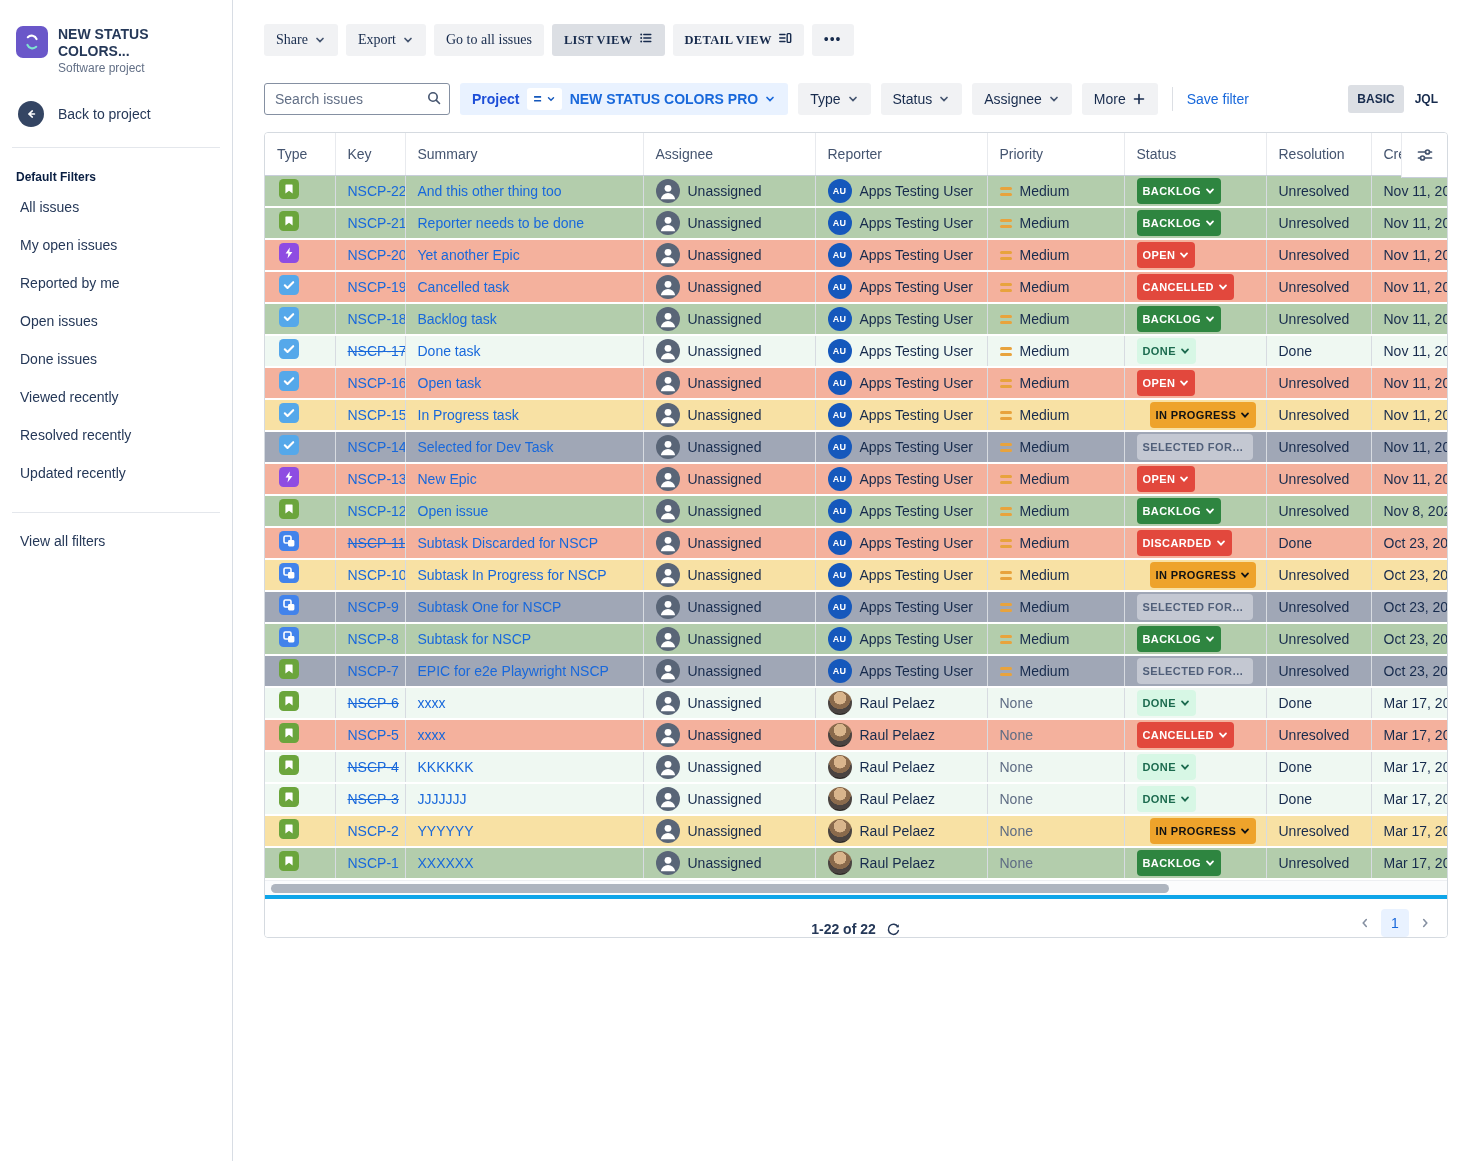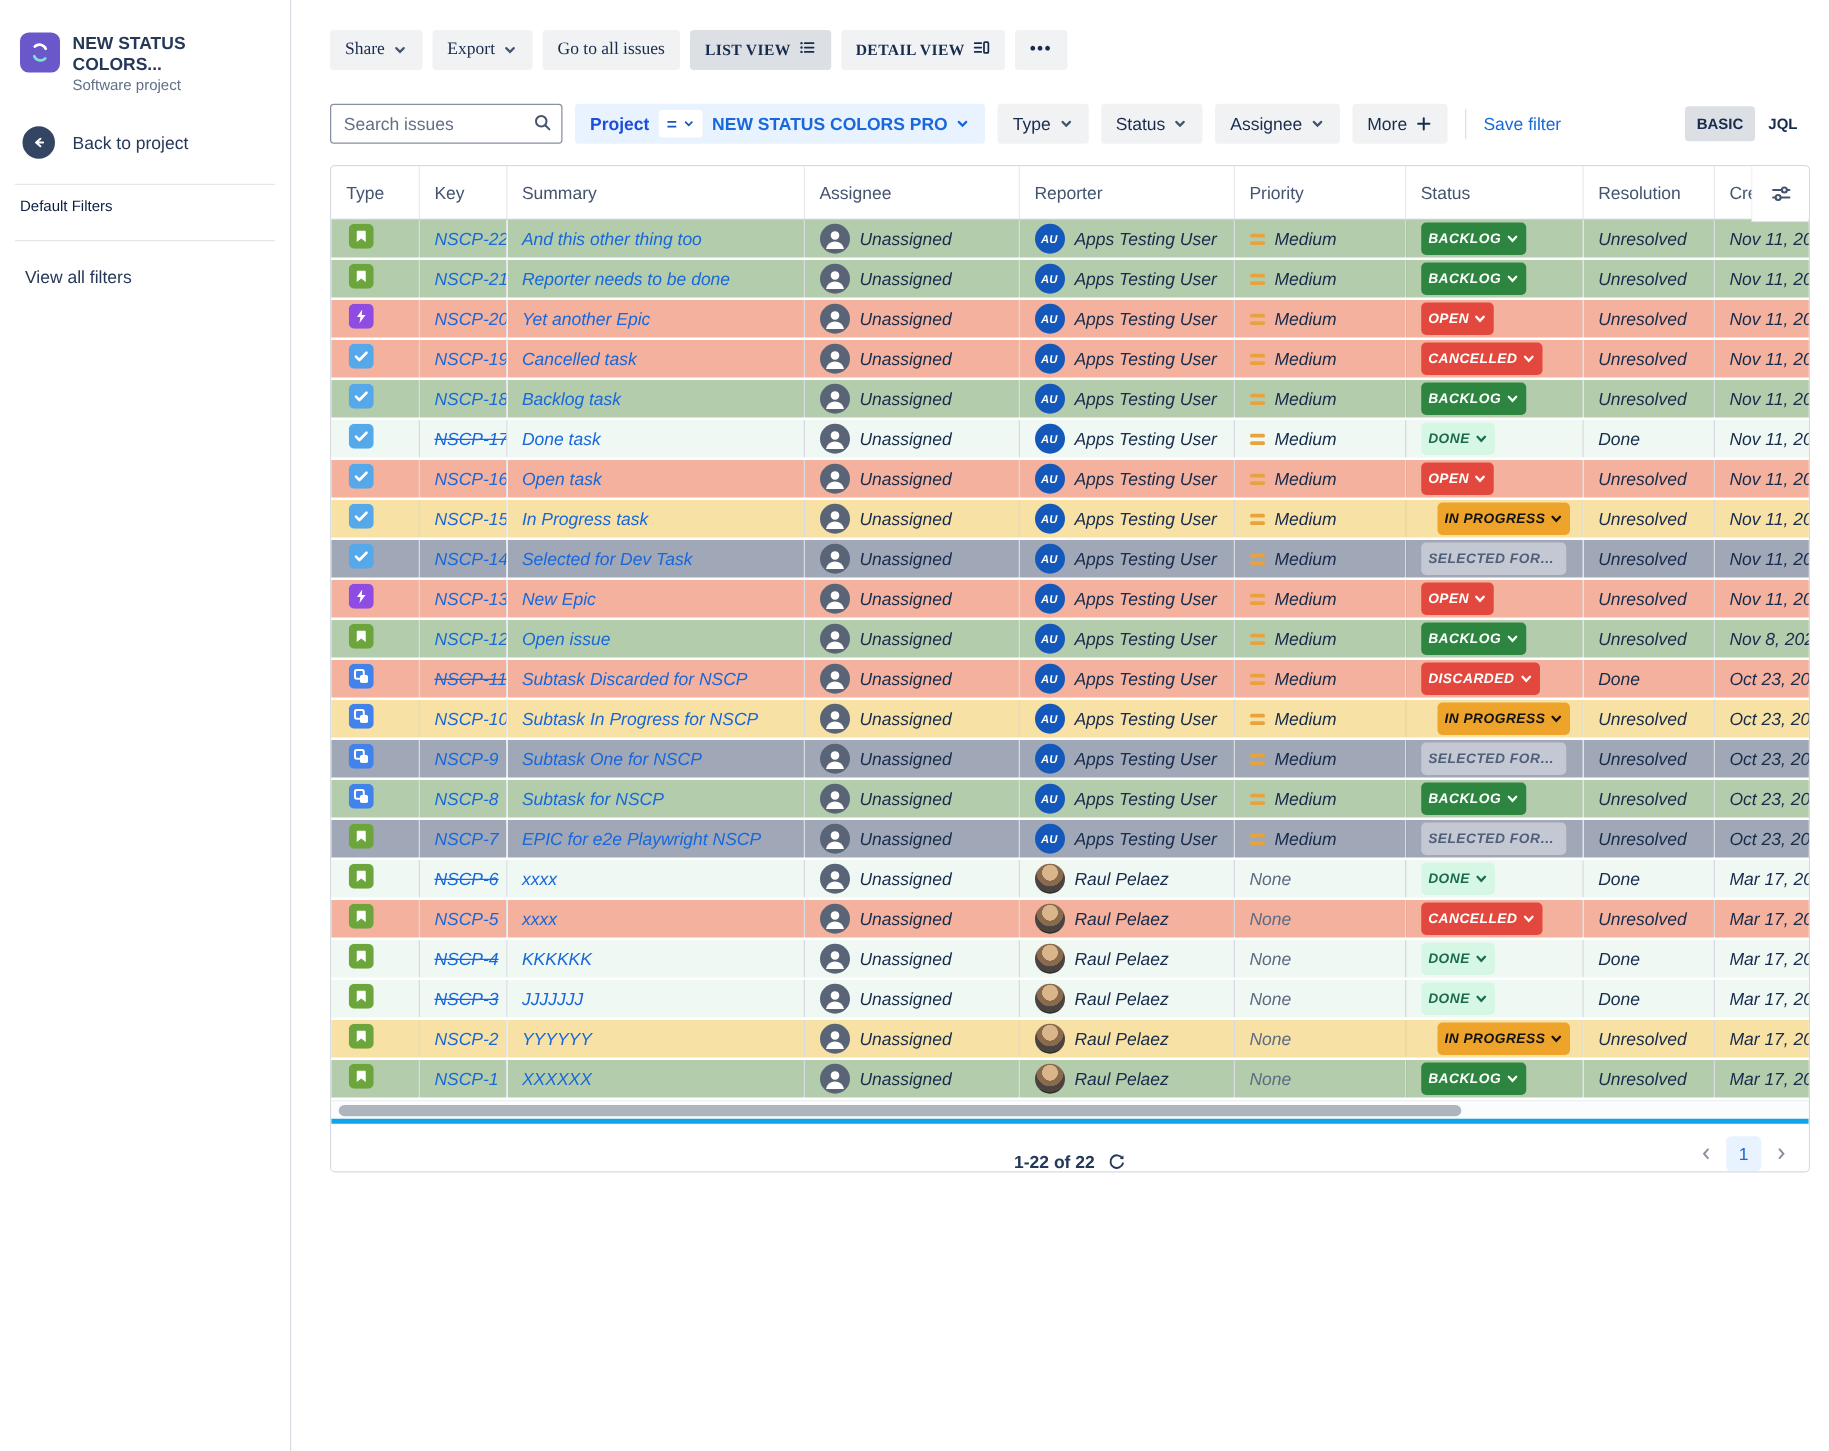--- a/index.html
+++ b/index.html
@@ -11,21 +11,21 @@
   .sidebar { width:233px; flex:0 0 233px; border-right:1px solid #D8DDE4; padding:26px 16px 0 16px; }
   .proj { display:flex; gap:10px; align-items:flex-start; }
   .proj-avatar { width:32px; height:32px; border-radius:7px; background:#6A57C9; flex:0 0 32px;
     display:flex; align-items:center; justify-content:center; }
   .proj-name { font-size:14px; font-weight:bold; color:#253858; line-height:17px; }
   .proj-sub { font-size:12px; color:#626F86; margin-top:1px; }
   .back-row { display:flex; align-items:center; gap:14px; margin:26px 0 0 2px; cursor:pointer; }
   .back-circle { width:26px; height:26px; border-radius:50%; background:#344563; display:flex; align-items:center; justify-content:center; }
   .back-label { font-size:14px; color:#253858; }
   .side-div { height:1px; background:#E4E7EC; margin:20px -4px 0 -4px; }
-  .filters-heading { font-size:12px; font-weight:normal; color:#091E42; margin:10px 0 4px 0; }
+  .filters-heading { font-size:12px; font-weight:bold; color:#091E42; margin:22px 0 4px 0; }
   .filter-item { font-size:14px; color:#253858; padding:11px 0 11px 4px; cursor:pointer; border-radius:3px; }
   .view-all { font-size:14px; color:#253858; margin:20px 0 0 4px; cursor:pointer; }
 
   
   .main { flex:1; padding:24px 16px 0 31px; min-width:0; }
   .top-row { display:flex; justify-content:space-between; align-items:flex-end; }
   .crumbs { font-size:14px; color:#44546F; }
   .crumbs .sep { margin:0 7px; color:#626F86; }
   .crumb-link { color:#44546F; cursor:pointer; }
   .page-title { font-size:24px; font-weight:600; color:#1D2B4C; margin-top:12px; letter-spacing:.2px; }
@@ -61,21 +61,21 @@
   
   .table-panel { position:relative; margin-top:17px; width:1184px; border:1px solid #D5DAE0;
     border-radius:4px; overflow:hidden; background:#fff; }
   table { border-collapse:collapse; table-layout:fixed; width:1184px; }
   thead th { background:#fff; text-align:left; font-size:14px; font-weight:500; color:#44546F;
     padding:13px 12px; border-bottom:1px solid #C8CEDA; border-right:1px solid #E8EAEE; white-space:nowrap; overflow:hidden; }
   thead th:last-child { border-right:none; }
   tbody td { font-size:14px; padding:2px 12px; border-right:1px solid rgba(9,30,66,0.16);
     border-bottom:2px solid #fff; vertical-align:middle; line-height:18px; overflow:hidden; }
   tbody td:last-child { border-right:none; }
-  tbody tr { height:23px;font-style:italic; }
+  tbody tr { height:23px; }
   tr.row-green  td { background:var(--row_green); }
   tr.row-red    td { background:var(--row_red); }
   tr.row-done   td { background:var(--row_done); }
   tr.row-yellow td { background:var(--row_yellow); }
   tr.row-gray   td { background:var(--row_gray); }
   .key-link, .sum-link { color:var(--accent_blue); text-decoration:none; cursor:pointer; }
   .key-link { font-weight:500; white-space:nowrap; }
   .key-link.struck { text-decoration:line-through; }
   .type-ic { display:inline-flex; width:20px; height:20px; }
   .person { display:flex; align-items:center; gap:8px; white-space:nowrap; }
@@ -133,20 +133,30 @@
       <span class="back-circle">
         <svg width="14" height="14" viewBox="0 0 16 16">
             <path d="M9.5 4.5 5.5 8l4 3.5M5.8 8H12" fill="none" stroke="#fff" stroke-width="1.8" stroke-linecap="round" stroke-linejoin="round"></path>
           </svg>
       </span>
       <span class="back-label">Back to project</span>
     </div>
 
     <div class="side-div"></div>
     <div class="filters-heading">Default Filters</div>
+    <nav id="sidebar-filters">
+        <div class="filter-item">All issues</div>
+        <div class="filter-item">My open issues</div>
+        <div class="filter-item">Reported by me</div>
+        <div class="filter-item">Open issues</div>
+        <div class="filter-item">Done issues</div>
+        <div class="filter-item">Viewed recently</div>
+        <div class="filter-item">Resolved recently</div>
+        <div class="filter-item">Updated recently</div>
+      </nav>
     <div class="side-div"></div>
     <div class="view-all">View all filters</div>
   </aside>
 
   <main class="main">
     <div class="top-row">
       <div class="actions">
         <button class="btn">
           <span>Share</span>
           <span class="chev">

